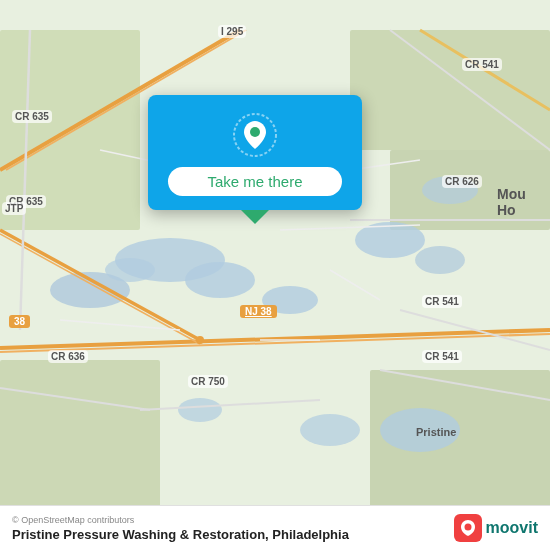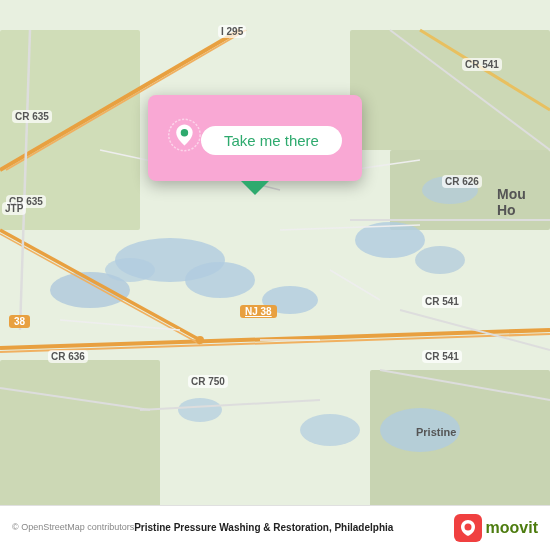--- a/index.html
+++ b/index.html
@@ -39,24 +39,24 @@
       border-radius: 4px;
       white-space: nowrap;
     }
 
     
     #popup-card {
       position: absolute;
       top: 95px;
       left: 148px;
       width: 214px;
-      background: #f9a8d4;
+      background: #0ea5e9;
       border-radius: 8px;
       display: flex;
-      flex-direction: row;
+      flex-direction: column;
       align-items: center;
       padding: 18px 20px 14px;
       box-shadow: 0 4px 16px rgba(0,0,0,0.3);
       z-index: 10;
     }
 
     #popup-card::after {
       content: '';
       position: absolute;
       bottom: -14px;
@@ -96,50 +96,50 @@
       padding: 8px 12px;
       display: flex;
       align-items: center;
       justify-content: space-between;
       border-top: 1px solid #e0e0e0;
       z-index: 20;
     }
 
     .bottom-left {
       display: flex;
-      flex-direction: row;
+      flex-direction: column;
     }
 
     .osm-credit {
       font-size: 9px;
       color: #888;
       margin-bottom: 2px;
     }
 
     .location-name {
-      font-size: 10px;
+      font-size: 13px;
       font-weight: 600;
       color: #222;
     }
 
     .moovit-logo {
       display: flex;
       align-items: center;
       gap: 4px;
     }
 
     .moovit-icon {
       width: 28px;
       height: 28px;
     }
 
     .moovit-text {
       font-size: 16px;
       font-weight: bold;
-      color: #4d7c0f;
+      color: #0f766e;
     }
   </style>
 </head>
 <body>
 
 <div id="map-container">
 
   <svg class="map-bg" viewBox="0 0 550 490" xmlns="http://www.w3.org/2000/svg">
 
     <rect width="550" height="490" fill="#e8f0e0"></rect>

